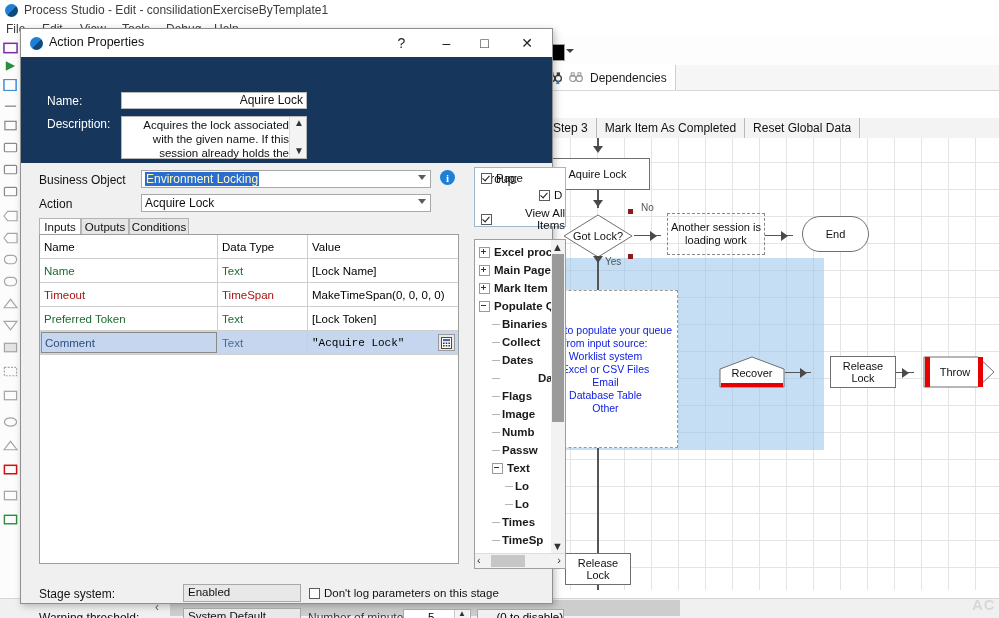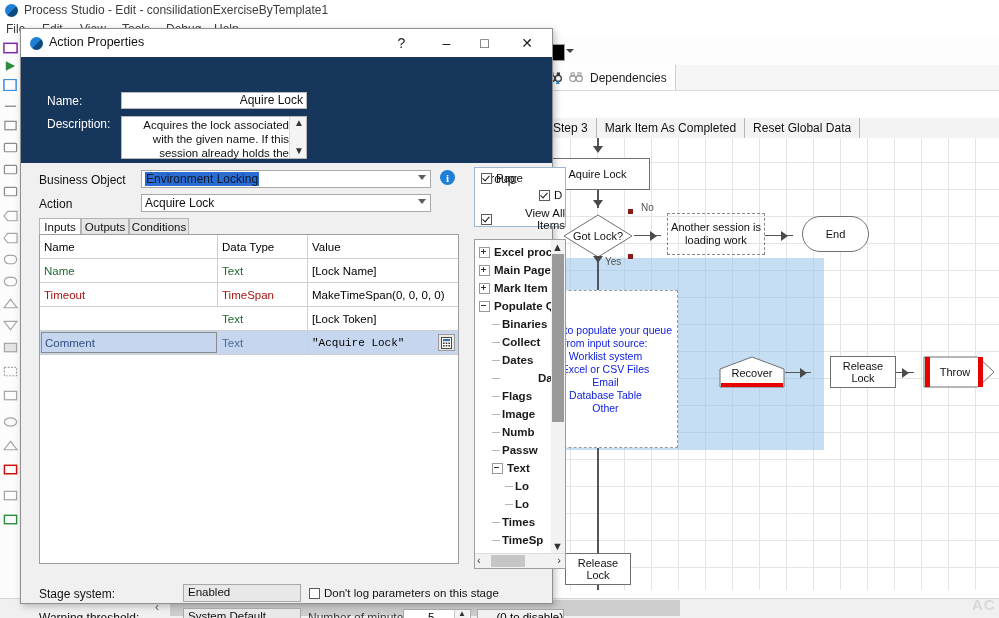--- a/index.html
+++ b/index.html
@@ -76,21 +76,21 @@
   #desc-box{position:absolute;left:100px;top:87px;width:186px;height:43px;background:#fff;border:1px solid #b8b8b8;box-sizing:border-box;}
   #desc-text{position:absolute;left:2px;top:1px;width:165px;font-size:11.5px;line-height:14px;color:#111;overflow:hidden;}
   #desc-scroll{position:absolute;right:0;top:0;width:16px;height:41px;background:#f4f4f4;border-left:1px solid #dcdcdc;}
   .sc-arrow{position:absolute;left:4px;font-size:10px;color:#333;}
 
   #dlg-body{position:absolute;left:0;top:134px;width:531px;height:408px;background:#f0f0f0;}
   .f-label{position:absolute;font-size:12px;color:#111;}
   .combo{position:absolute;height:18px;background:#fff;border:1px solid #a8a8a8;box-sizing:border-box;font-size:12px;color:#111;}
   .combo .ctext{position:absolute;left:3px;top:1px;}
   .combo .carrow{position:absolute;right:4px;top:4px;width:0;height:0;border-left:4px solid transparent;border-right:4px solid transparent;border-top:5px solid #5c5c5c;}
-  .sel-hl{background:#2a6dd2;color:#0f172a;padding:0 1px;}
+  .sel-hl{background:#2a6dd2;color:#fef9c3;padding:0 1px;}
   #info-icon{position:absolute;left:419px;top:141px;width:15px;height:15px;border-radius:50%;background:#1d7fd6;color:#fff;
     font-size:11px;font-weight:bold;font-family:"Liberation Serif",serif;display:flex;align-items:center;justify-content:center;}
 
   
   #tabs{position:absolute;left:18px;top:189px;width:420px;height:16px;}
   .tab{position:absolute;top:0;height:16px;font-size:11.5px;color:#111;display:flex;align-items:center;justify-content:center;
     border:1px solid #b4b4b4;border-bottom:none;background:#e6e6e6;box-sizing:border-box;}
   .tab.active{background:#ffffff;}
 
   
@@ -388,20 +388,21 @@
       <div class="gcell gc-val">[Lock Name]</div>
     </div>
 
     <div class="grow" style="top:48px;">
       <div class="gcell gc-name" style="color:#a81414;">Timeout</div>
       <div class="gcell gc-type" style="color:#a81414;">TimeSpan</div>
       <div class="gcell gc-val">MakeTimeSpan(0, 0, 0, 0)</div>
     </div>
 
     <div class="grow" style="top:72px;">
+      <div class="gcell gc-name" style="color:#1d6b2e;">Preferred Token</div>
       <div class="gcell gc-type" style="color:#1d6b2e;">Text</div>
       <div class="gcell gc-val">[Lock Token]</div>
     </div>
 
     <div class="grow sel" style="top:96px;">
       <div id="editbox">Comment</div>
       <div class="gcell gc-type" style="color:#4d6a95;">Text</div>
       <div class="gcell gc-val mono">"Acquire Lock"</div>
       <div id="calc-btn">
         <svg width="11" height="12" viewBox="0 0 11 12">

